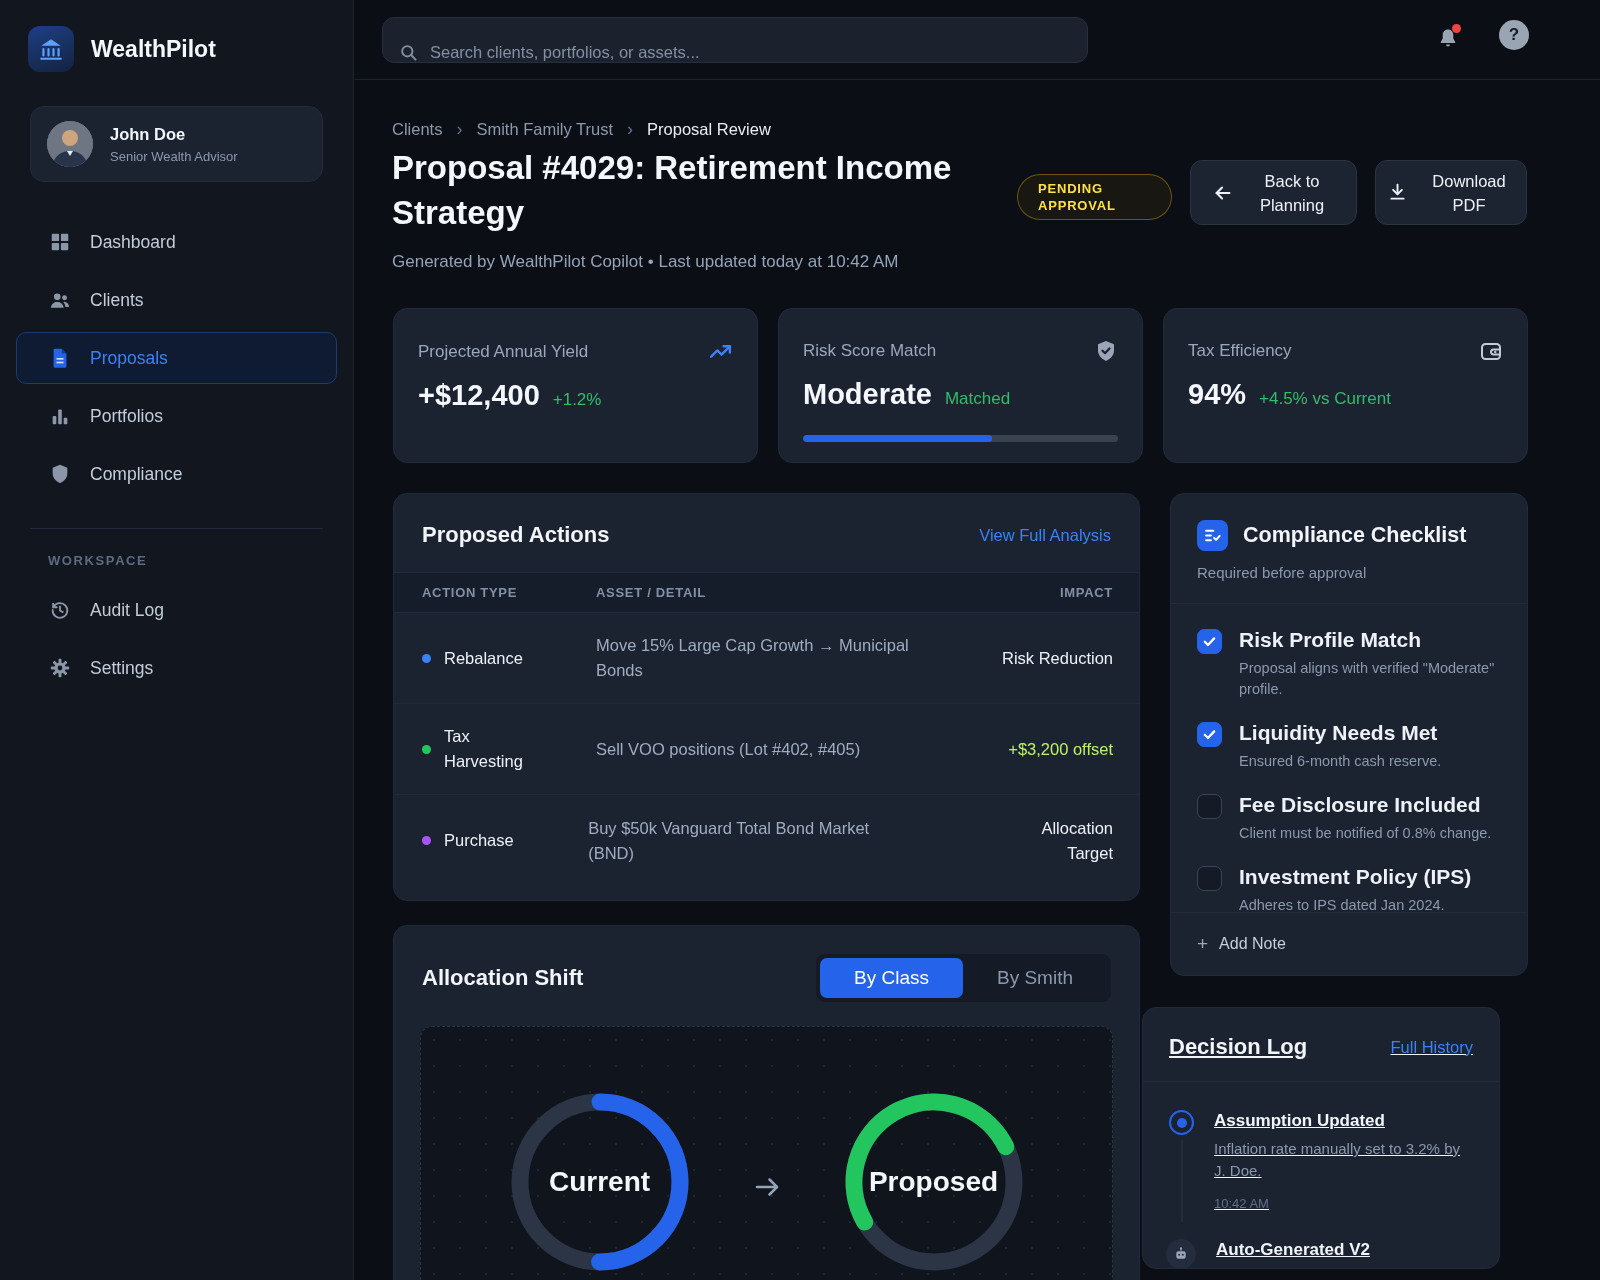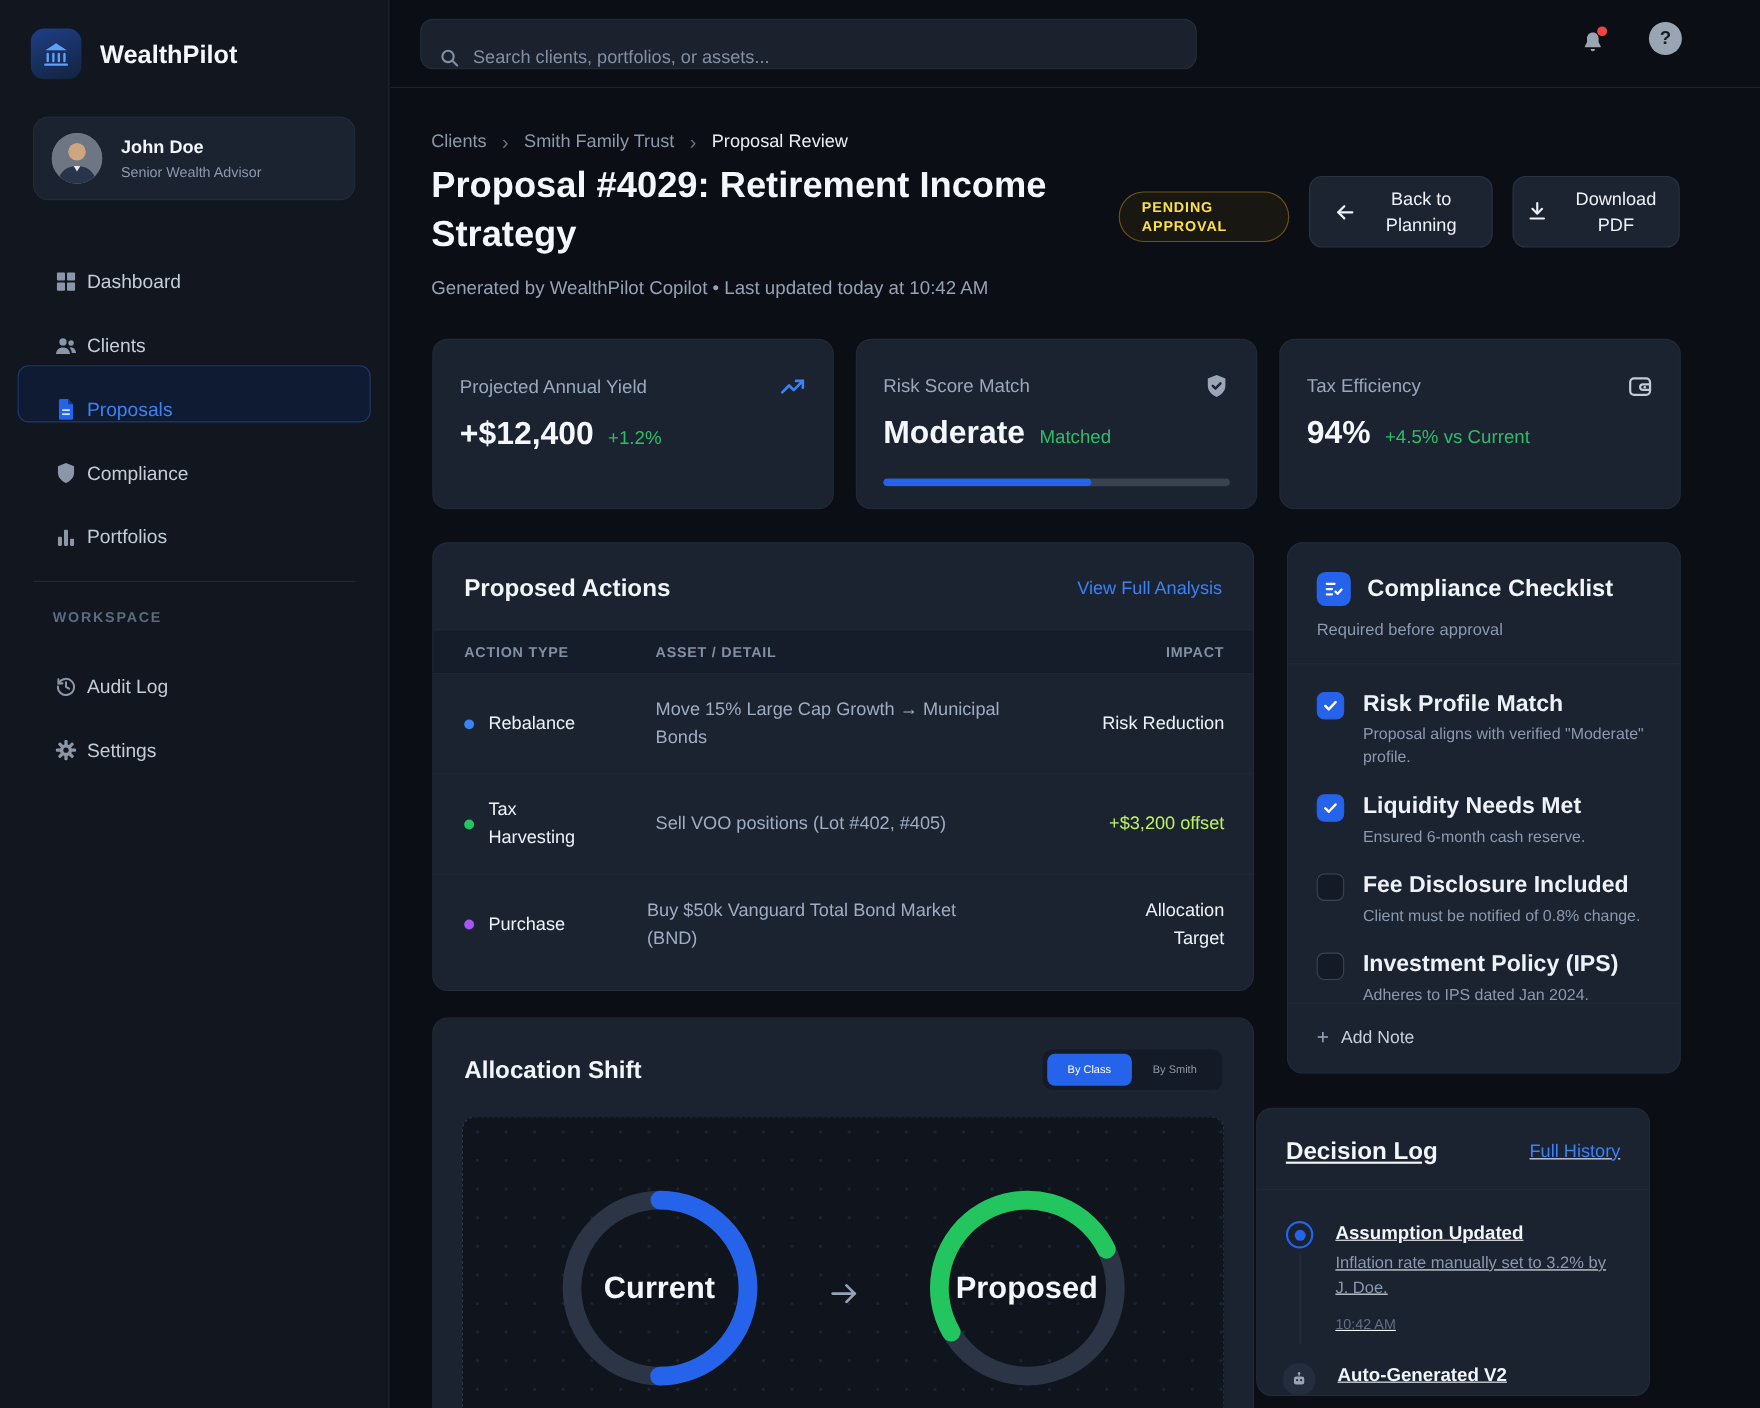--- a/index.html
+++ b/index.html
@@ -14,21 +14,21 @@
     background:linear-gradient(160deg,#1e3f86,#13233f);
     display:flex; align-items:center; justify-content:center; }
   .brand-name { font-size:23px; font-weight:bold; color:#f4f7fb; }
   .profile-card { margin:34px 30px 0; background:#1b2230; border:1px solid #232c3c;
     border-radius:14px; padding:14px 16px; display:flex; gap:17px; align-items:center; cursor:pointer; }
   .avatar { width:46px; height:46px; border-radius:50%; overflow:hidden; flex:none;
     background:linear-gradient(#7d8591,#4e5663); }
   .p-name { font-size:16.5px; font-weight:bold; }
   .p-role { font-size:13px; color:#8b99ad; margin-top:5px; }
   .nav { margin-top:34px; }
-  .nav-item { height:52px; display:flex; align-items:flex-end; gap:8px;
+  .nav-item { height:52px; display:flex; align-items:center; gap:19px;
     padding-left:32px; margin:6px 16px; border:1px solid transparent; border-radius:10px;
     font-size:17.5px; color:#c3cdda; cursor:pointer; }
   .nav-item .ic { width:22px; height:22px; flex:none; display:flex; align-items:center; justify-content:center; }
   .nav-item.active { background:#0f1b33; border-color:#1d3a6e; color:#3b82f6; }
   .sb-divider { height:1px; background:#232b3a; margin:28px 30px 24px; }
   .ws-label { padding:0 0 10px 48px; font-size:13px; font-weight:bold;
     letter-spacing:1.6px; color:#5d6b80; }
 
   
   .topbar { position:absolute; left:355px; top:0; width:1245px; height:80px;
@@ -103,21 +103,21 @@
     border-bottom:1px solid #202939; font-size:16.5px; cursor:pointer; }
   .t-row:last-child { border-bottom:none; }
   .type-cell { display:flex; align-items:center; gap:13px; color:#eef2f8; padding-right:24px; }
   .dot { width:9px; height:9px; border-radius:50%; flex:none; }
   .detail-cell { color:#9fadc1; line-height:25px; padding-right:30px; }
   .impact-cell { color:#eef2f8; line-height:25px; }
   .impact-green { color:#bef264; }
 
   #allocation-panel { left:38px; top:844px; width:747px; height:420px; }
   .toggle { display:flex; background:#141a26; border-radius:9px; padding:4px; }
-  .opt { padding:9px 19px; font-size:10px; border-radius:7px; color:#8b99ad; cursor:pointer; }
+  .opt { padding:9px 34px; font-size:19px; border-radius:7px; color:#8b99ad; cursor:pointer; }
   .opt.active { background:#2563eb; color:#fff; }
   .chart-area { margin:0 26px; height:330px; background:#10141d;
     border:1.5px dashed #2b3546; border-radius:12px;
     background-image:radial-gradient(circle,#1d2534 1.2px, transparent 1.4px);
     background-size:26px 26px;
     display:flex; justify-content:center; gap:54px; padding-top:57px; }
   .donut { position:relative; width:196px; height:196px; flex:none; }
   .donut-label { position:absolute; inset:0; display:flex; align-items:center;
     justify-content:center; font-size:28px; font-weight:bold; color:#f4f7fb; }
   .shift-arrow { margin-top:88px; flex:none; }
@@ -223,34 +223,34 @@
           <path d="M14 2l5 5h-5z" fill="#12161f" opacity=".5"></path>
           <rect x="8.2" y="12" width="7.6" height="1.8" fill="#cfe0ff"></rect>
           <rect x="8.2" y="16" width="7.6" height="1.8" fill="#cfe0ff"></rect>
         </svg>
       </span>
       <span>Proposals</span>
     </div>
     <div class="nav-item">
       <span class="ic">
         <svg width="22" height="22" viewBox="0 0 24 24" fill="#8b97a8">
-          <path d="M12 2l8 3.2v6.3c0 4.8-3.3 8.3-8 10.5-4.7-2.2-8-5.7-8-10.5V5.2z"></path>
+          <rect x="4" y="12" width="4" height="9" rx="1"></rect>
+            <rect x="10" y="5" width="4" height="16" rx="1"></rect>
+          <rect x="16" y="14" width="4" height="7" rx="1"></rect>
         </svg>
       </span>
-      <span>Compliance</span>
+      <span>Portfolios</span>
     </div>
     <div class="nav-item">
       <span class="ic">
         <svg width="22" height="22" viewBox="0 0 24 24" fill="#8b97a8">
-          <rect x="4" y="12" width="4" height="9" rx="1"></rect>
-            <rect x="10" y="5" width="4" height="16" rx="1"></rect>
-          <rect x="16" y="14" width="4" height="7" rx="1"></rect>
+          <path d="M12 2l8 3.2v6.3c0 4.8-3.3 8.3-8 10.5-4.7-2.2-8-5.7-8-10.5V5.2z"></path>
         </svg>
       </span>
-      <span>Portfolios</span>
+      <span>Compliance</span>
     </div>
   </nav>
 
   <div class="sb-divider"></div>
   <div class="ws-label">WORKSPACE</div>
 
   <div class="nav-item">
     <span class="ic">
       <svg width="22" height="22" viewBox="0 0 24 24" fill="none" stroke="#8b97a8" stroke-width="2" stroke-linecap="round">
         <path d="M4.5 5v4h4"></path>

